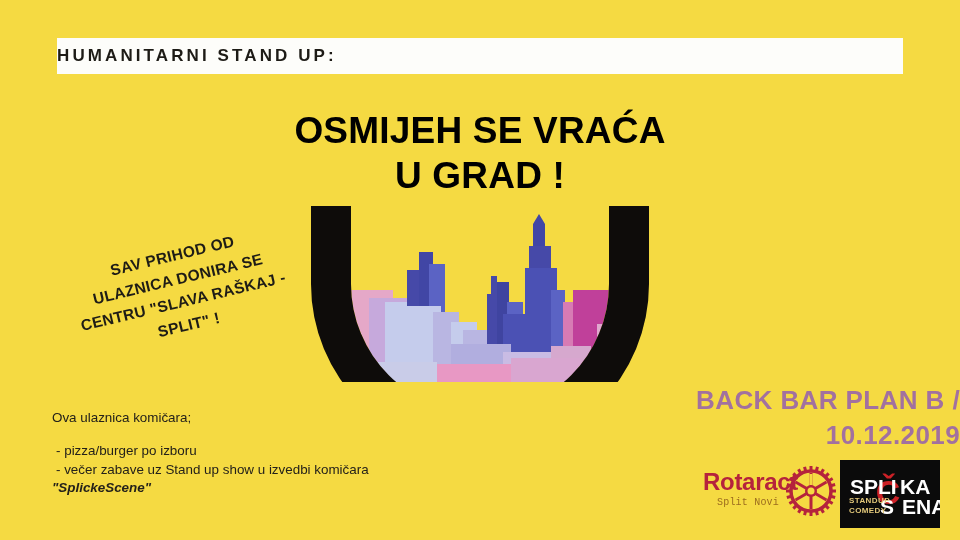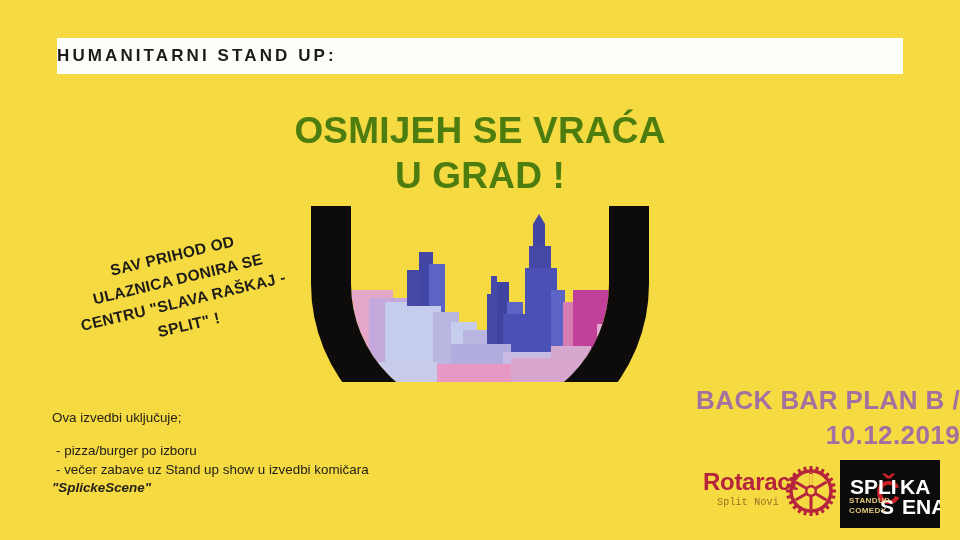--- a/index.html
+++ b/index.html
@@ -37,21 +37,21 @@
     white-space: nowrap;
   }
 
   
   #main-title {
     position: absolute;
     left: 0;
     top: 108px;
     width: 960px;
     text-align: center;
-    color: #4d7c0f;
+    color: #000000;
     font-size: 37px;
     font-weight: 700;
     line-height: 1.22;
     letter-spacing: 0.2px;
   }
   #main-title .line2 { display: block; }
 
   
   #donation-note {
     position: absolute;
@@ -236,21 +236,21 @@
       </g>
     </svg>
   </div>
 
   <div id="venue-block">
     <span class="vline">BACK BAR PLAN B /</span>
     <span class="vline">10.12.2019</span>
   </div>
 
   <div id="ticket-info">
-    <div id="ticket-intro">Ova izvedbi uključuje;</div>
+    <div id="ticket-intro">Ova ulaznica komičara;</div>
     <ul id="ticket-list">
       <li>- pizza/burger po izboru</li>
       <li>- večer zabave uz Stand up show u izvedbi komičara</li>
     </ul>
     <div id="ticket-brand">"SplickeScene"</div>
   </div>
 
   <div id="rotaract-logo">
     <div id="rotaract-wordmark">Rotaract</div>
     <div id="rotaract-subtitle">Split Novi</div>

